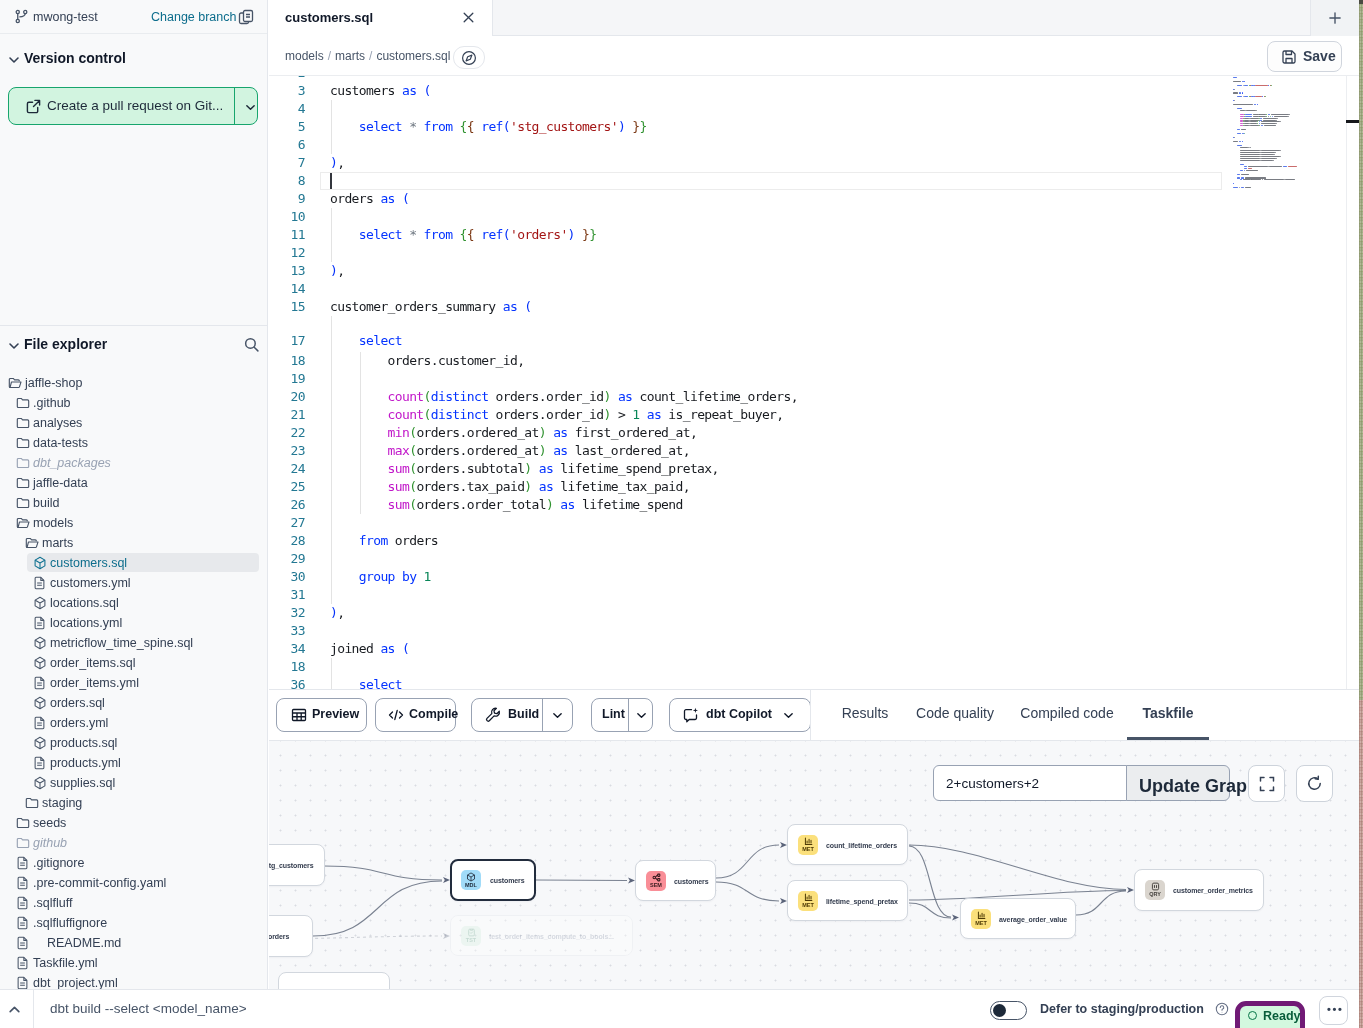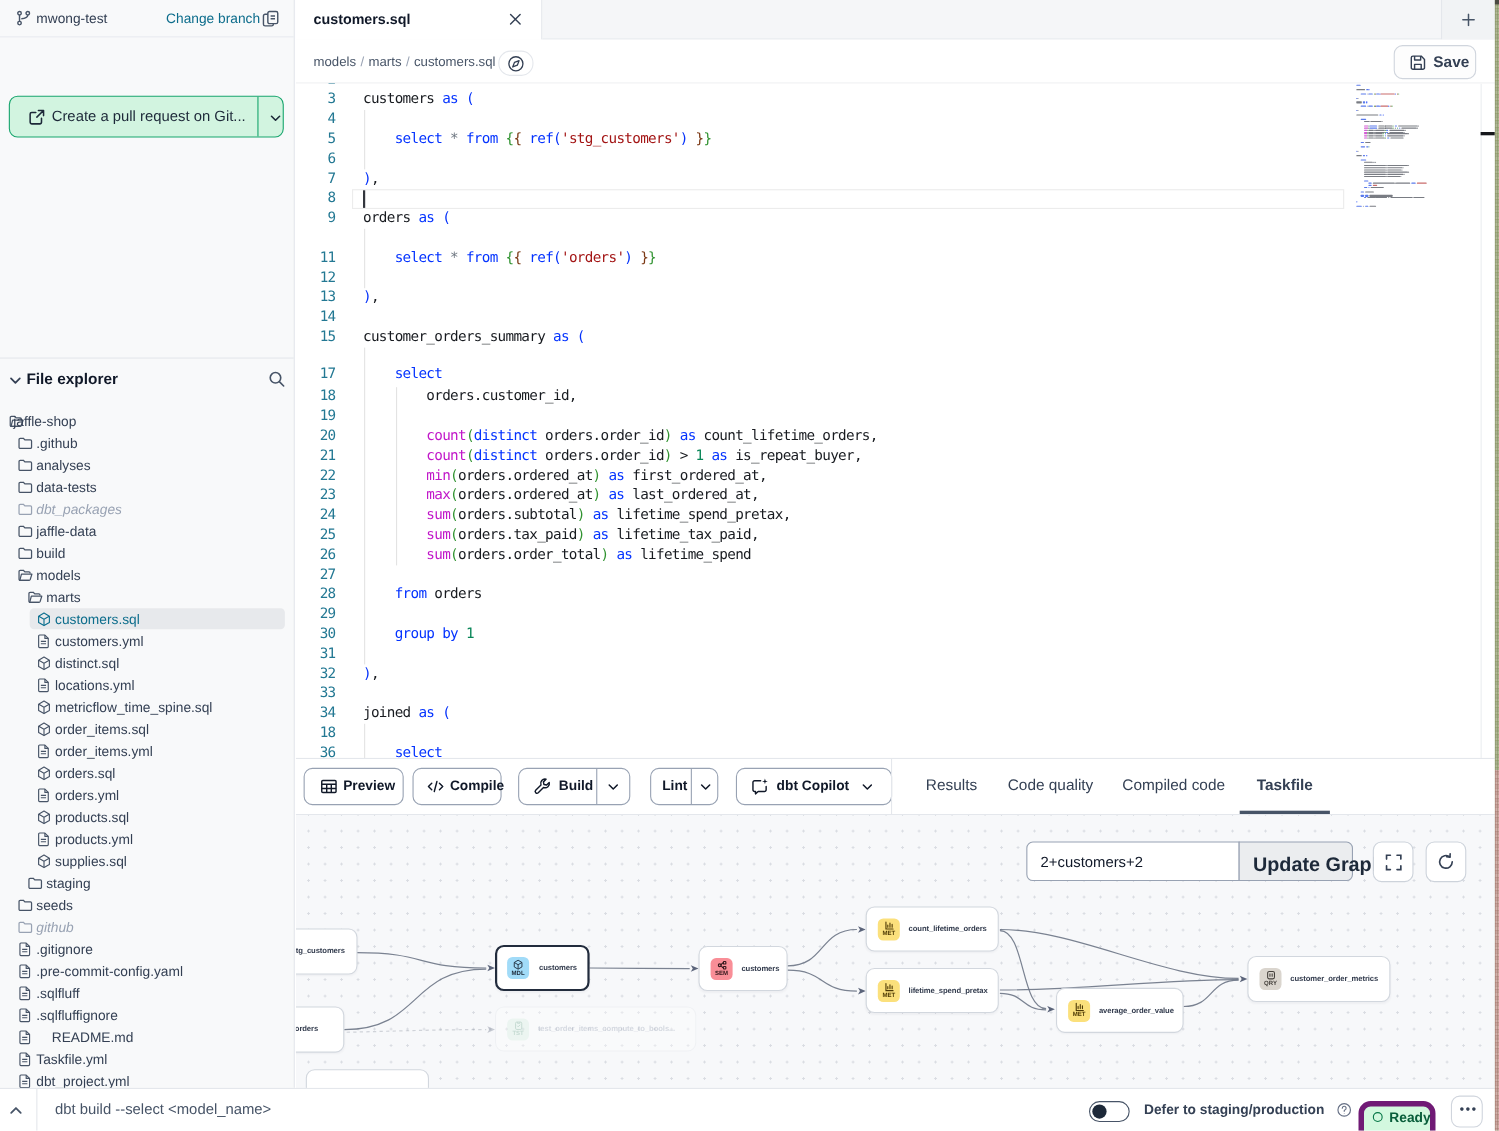--- a/index.html
+++ b/index.html
@@ -151,20 +151,28 @@
         <span class="change-branch">Change branch</span>
         <span class="copy-icon">
           <svg width="16" height="16" viewBox="0 0 16 16" fill="none" stroke="#475467" stroke-width="1.3">
             <rect x="5.5" y="1.5" width="9" height="11" rx="1.5"></rect>
             <path d="M5.5 4 H3 a1.5 1.5 0 0 0 -1.5 1.5 V13 A1.5 1.5 0 0 0 3 14.5 h6 a1.5 1.5 0 0 0 1.5 -1.5 v-0.5"></path>
             <path d="M8 5.5 h4 M8 8 h4"></path>
           </svg>
         </span>
       </div>
 
+      <div class="vc-header">
+        <span class="chev">
+          <svg width="12" height="12" viewBox="0 0 12 12" fill="none" stroke="#344054" stroke-width="1.6" stroke-linecap="round" stroke-linejoin="round">
+              <path d="M2 4 L6 8 L10 4"></path>
+            </svg>
+        </span>
+        <span class="vc-title">Version control</span>
+      </div>
 
       <div class="pr-button">
         <span class="ext-icon">
           <svg width="15" height="15" viewBox="0 0 16 16" fill="none" stroke="#1d2939" stroke-width="1.5" stroke-linecap="round" stroke-linejoin="round">
             <path d="M12.5 9 v4 a1.5 1.5 0 0 1 -1.5 1.5 H3 A1.5 1.5 0 0 1 1.5 13 V5 A1.5 1.5 0 0 1 3 3.5 h4"></path>
             <path d="M9.5 1.5 h5 v5 M14.2 1.8 L8 8"></path>
           </svg>
         </span>
         <span class="pr-label">Create a pull request on Git...</span>
         <span class="pr-divider"></span>
@@ -193,21 +201,21 @@
       </div>
 
       <div class="tree" id="file-tree">
           <div class="tree-row" style="top:0px">
             <span class="t-ico" style="left:8px">
               <svg width="14" height="14" viewBox="0 0 16 16" fill="none" stroke="#475467" stroke-width="1.3" stroke-linejoin="round">
                 <path d="M13 6 V5.6 A1.2 1.2 0 0 0 11.8 4.4 H7.5 L6 2.8 H2.7 A1.2 1.2 0 0 0 1.5 4 V12 A1.2 1.2 0 0 0 2.7 13.2 H12"></path>
                 <path d="M4 6.8 H14.9 L13.1 12.4 A1.2 1.2 0 0 1 12 13.2 H2.3 Z"></path>
               </svg>
             </span>
-            <span class="t-label" style="left:12px">jaffle-shop</span>
+            <span class="t-label" style="left:25px">jaffle-shop</span>
           </div>
           <div class="tree-row" style="top:20px">
             <span class="t-ico" style="left:16px">
               <svg width="14" height="14" viewBox="0 0 16 16" fill="none" stroke="#475467" stroke-width="1.3" stroke-linejoin="round">
                 <path d="M1.5 4 A1.2 1.2 0 0 1 2.7 2.8 H6 L7.5 4.4 H13.3 A1.2 1.2 0 0 1 14.5 5.6 V12 A1.2 1.2 0 0 1 13.3 13.2 H2.7 A1.2 1.2 0 0 1 1.5 12 Z"></path>
               </svg>
             </span>
             <span class="t-label" style="left:33px">.github</span>
           </div>
           <div class="tree-row" style="top:40px">
@@ -288,21 +296,21 @@
             </span>
             <span class="t-label" style="left:50px">customers.yml</span>
           </div>
           <div class="tree-row" style="top:220px">
             <span class="t-ico" style="left:33px">
               <svg width="14" height="14" viewBox="0 0 16 16" fill="none" stroke="#475467" stroke-width="1.2" stroke-linejoin="round">
                 <path d="M8 1.5 L13.6 4.75 V11.25 L8 14.5 L2.4 11.25 V4.75 Z"></path>
                 <path d="M2.6 4.9 L8 8 L13.4 4.9 M8 8 V14.3"></path>
               </svg>
             </span>
-            <span class="t-label" style="left:50px">distinct.sql</span>
+            <span class="t-label" style="left:50px">locations.sql</span>
           </div>
           <div class="tree-row" style="top:240px">
             <span class="t-ico" style="left:33px">
               <svg width="13" height="14" viewBox="0 0 14 16" fill="none" stroke="#475467" stroke-width="1.2" stroke-linejoin="round">
                 <path d="M2 2.5 A1 1 0 0 1 3 1.5 H8.5 L12 5 V13.5 A1 1 0 0 1 11 14.5 H3 A1 1 0 0 1 2 13.5 Z"></path>
                 <path d="M8.5 1.5 V5 H12"></path>
                 <path d="M4.3 8 H9.7 M4.3 10.5 H9.7"></path>
               </svg>
             </span>
             <span class="t-label" style="left:50px">locations.yml</span>
@@ -528,20 +536,21 @@
           <div class="curline" style="top:96px"></div>
           <div class="cursor" style="left:61px; top:97px"></div>
           <div class="code-line" style="top:-12px"><span class="ln">2</span><span class="lc"></span></div>
           <div class="code-line" style="top:6px"><span class="ln">3</span><span class="lc"><span style="color:#181b20">customers</span> <span style="color:#0433ff">as</span> <span style="color:#0431fa">(</span></span></div>
           <div class="code-line" style="top:24px"><span class="ln">4</span><span class="lc"></span></div>
           <div class="code-line" style="top:42px"><span class="ln">5</span><span class="lc">    <span style="color:#0433ff">select</span> <span style="color:#6e7781">*</span> <span style="color:#0433ff">from</span> <span style="color:#319331">{</span><span style="color:#7b3814">{</span> <span style="color:#0433ff">ref</span><span style="color:#0431fa">(</span><span style="color:#a31515">'stg_customers'</span><span style="color:#0431fa">)</span> <span style="color:#7b3814">}</span><span style="color:#319331">}</span></span></div>
           <div class="code-line" style="top:60px"><span class="ln">6</span><span class="lc"></span></div>
           <div class="code-line" style="top:78px"><span class="ln">7</span><span class="lc"><span style="color:#0431fa">)</span><span style="color:#181b20">,</span></span></div>
           <div class="code-line" style="top:96px"><span class="ln">8</span><span class="lc"></span></div>
           <div class="code-line" style="top:114px"><span class="ln">9</span><span class="lc"><span style="color:#181b20">orders</span> <span style="color:#0433ff">as</span> <span style="color:#0431fa">(</span></span></div>
+          <div class="code-line" style="top:132px"><span class="ln">10</span><span class="lc"></span></div>
           <div class="code-line" style="top:150px"><span class="ln">11</span><span class="lc">    <span style="color:#0433ff">select</span> <span style="color:#6e7781">*</span> <span style="color:#0433ff">from</span> <span style="color:#319331">{</span><span style="color:#7b3814">{</span> <span style="color:#0433ff">ref</span><span style="color:#0431fa">(</span><span style="color:#a31515">'orders'</span><span style="color:#0431fa">)</span> <span style="color:#7b3814">}</span><span style="color:#319331">}</span></span></div>
           <div class="code-line" style="top:168px"><span class="ln">12</span><span class="lc"></span></div>
           <div class="code-line" style="top:186px"><span class="ln">13</span><span class="lc"><span style="color:#0431fa">)</span><span style="color:#181b20">,</span></span></div>
           <div class="code-line" style="top:204px"><span class="ln">14</span><span class="lc"></span></div>
           <div class="code-line" style="top:222px"><span class="ln">15</span><span class="lc"><span style="color:#181b20">customer_orders_summary</span> <span style="color:#0433ff">as</span> <span style="color:#0431fa">(</span></span></div>
           <div class="code-line" style="top:256px"><span class="ln">17</span><span class="lc">    <span style="color:#0433ff">select</span></span></div>
           <div class="code-line" style="top:276px"><span class="ln">18</span><span class="lc">        <span style="color:#181b20">orders</span><span style="color:#181b20">.</span><span style="color:#181b20">customer_id</span><span style="color:#181b20">,</span></span></div>
           <div class="code-line" style="top:294px"><span class="ln">19</span><span class="lc"></span></div>
           <div class="code-line" style="top:312px"><span class="ln">20</span><span class="lc">        <span style="color:#c117c9">count</span><span style="color:#319331">(</span><span style="color:#0433ff">distinct</span> <span style="color:#181b20">orders</span><span style="color:#181b20">.</span><span style="color:#181b20">order_id</span><span style="color:#319331">)</span> <span style="color:#0433ff">as</span> <span style="color:#181b20">count_lifetime_orders</span><span style="color:#181b20">,</span></span></div>
           <div class="code-line" style="top:330px"><span class="ln">21</span><span class="lc">        <span style="color:#c117c9">count</span><span style="color:#319331">(</span><span style="color:#0433ff">distinct</span> <span style="color:#181b20">orders</span><span style="color:#181b20">.</span><span style="color:#181b20">order_id</span><span style="color:#319331">)</span> <span style="color:#181b20">&gt;</span> <span style="color:#098658">1</span> <span style="color:#0433ff">as</span> <span style="color:#181b20">is_repeat_buyer</span><span style="color:#181b20">,</span></span></div>

